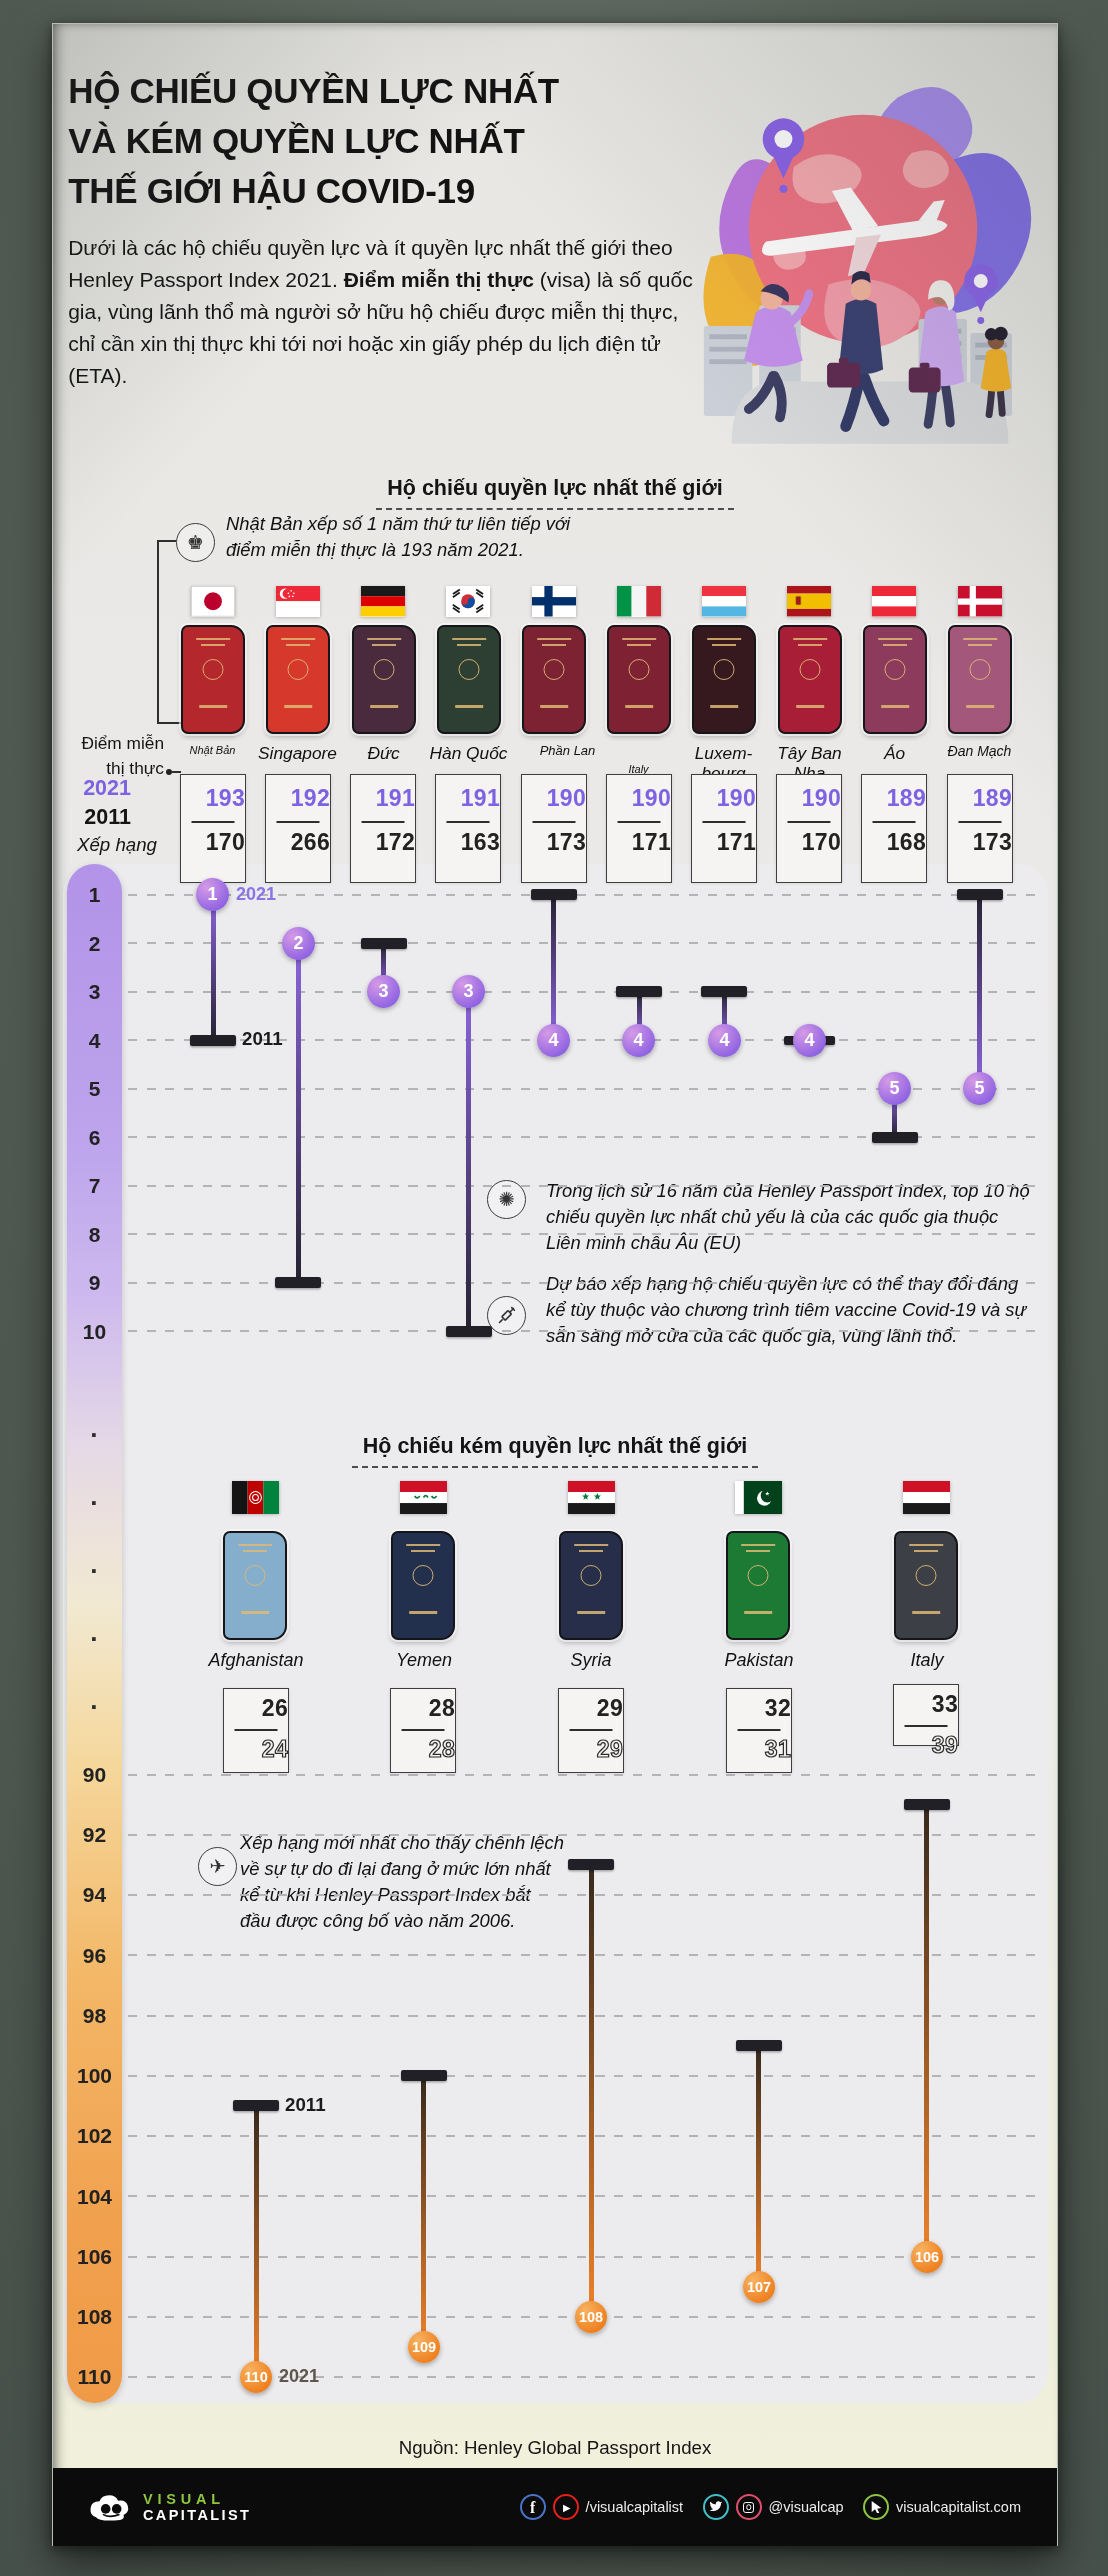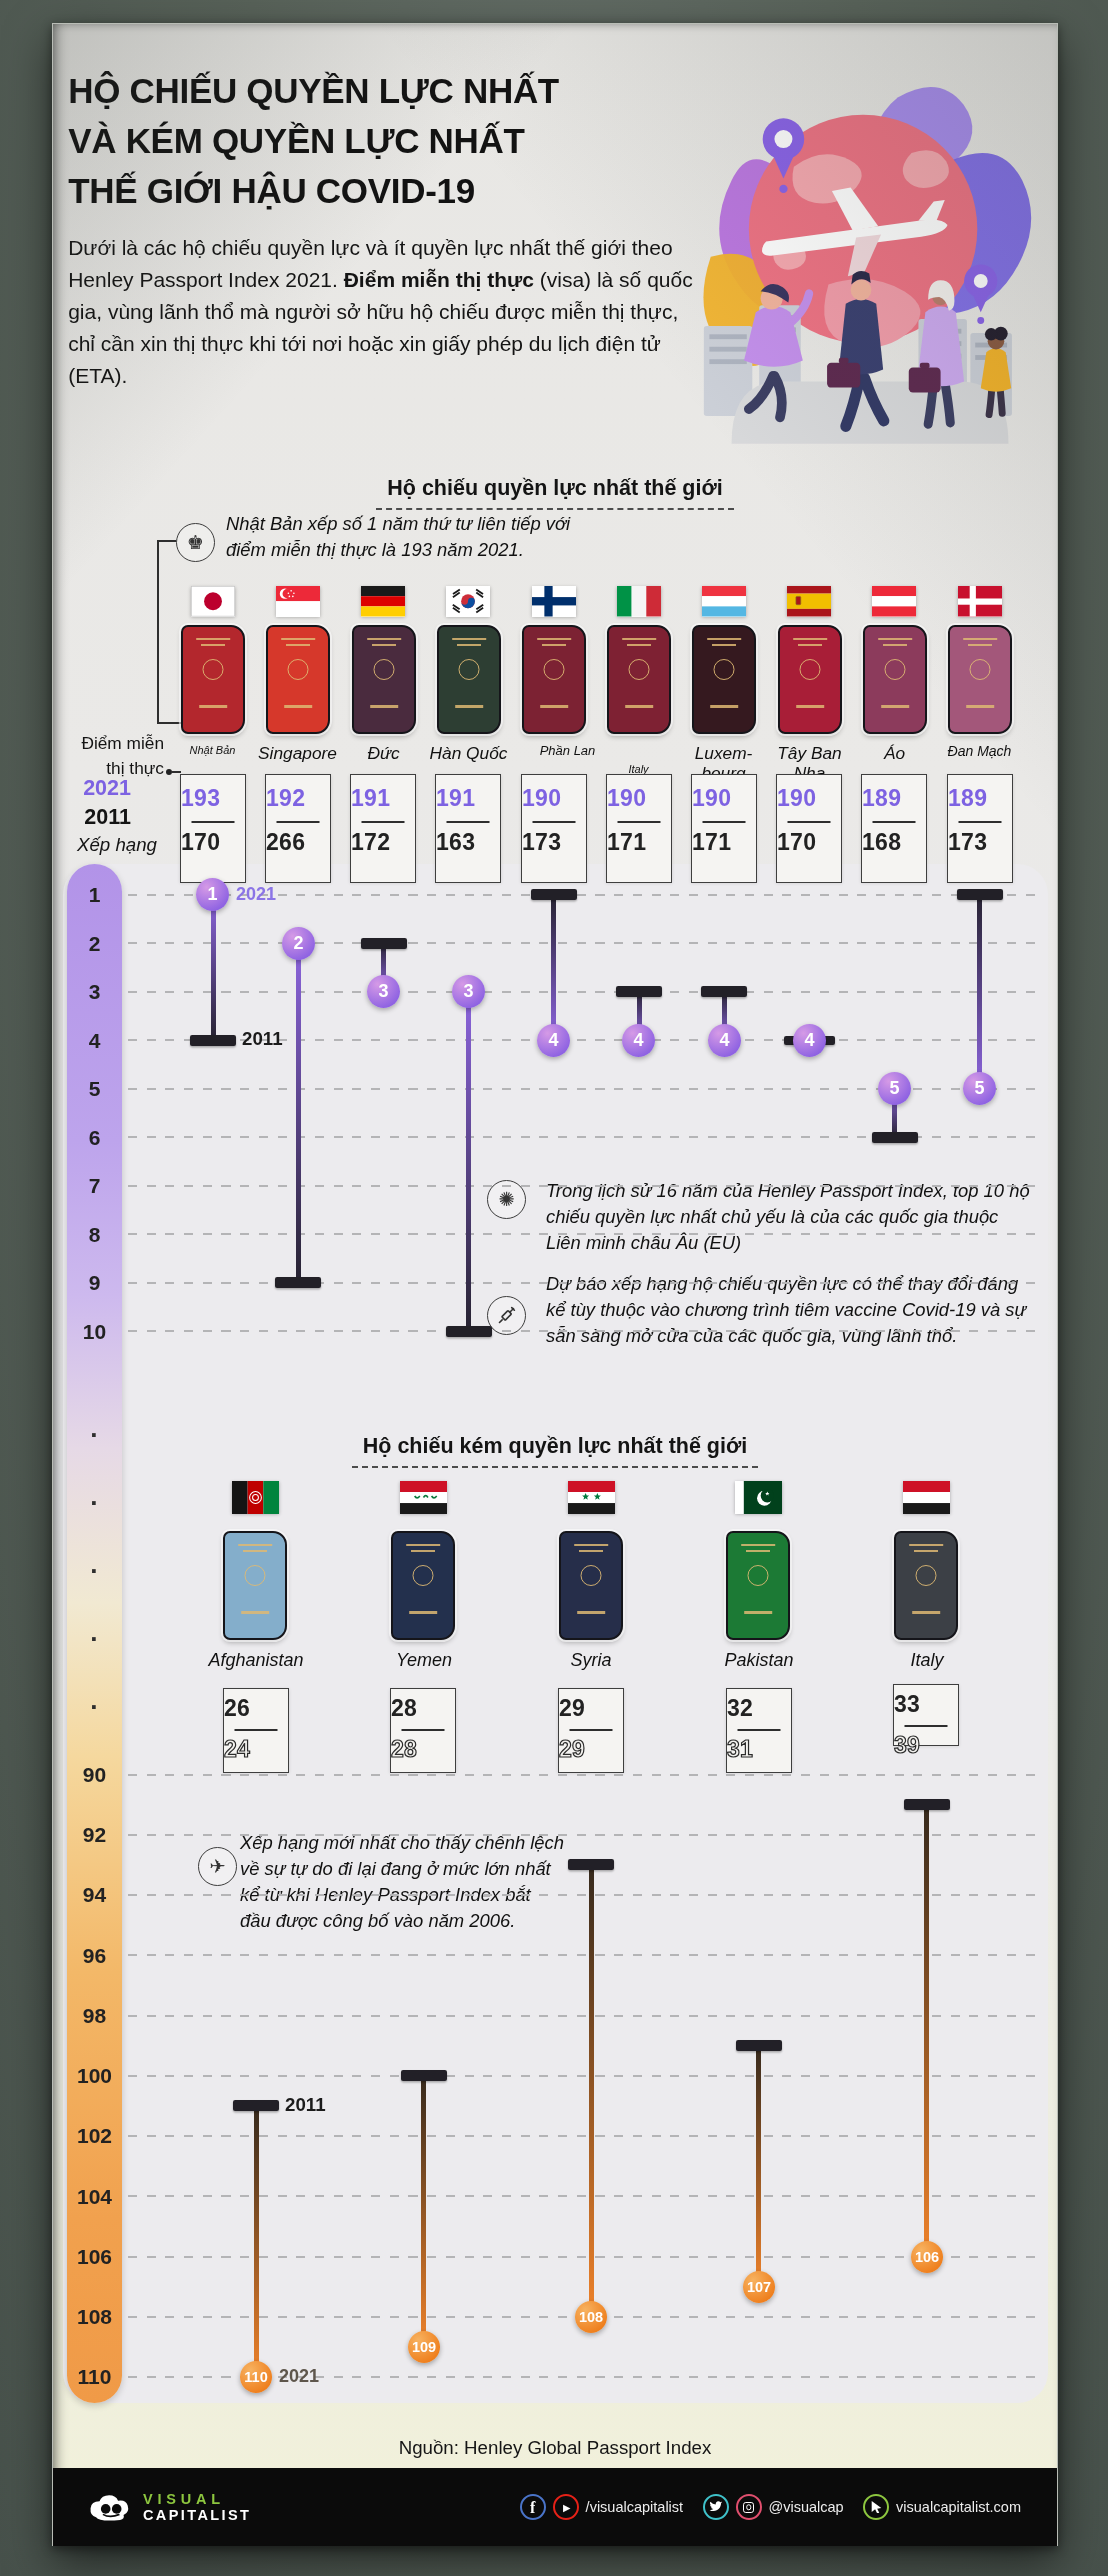--- a/index.html
+++ b/index.html
@@ -26,21 +26,21 @@
   .flag svg{display:block;width:100%;height:100%;}
   .passport{position:absolute;width:64px;height:109px;border:2.1px solid #15151a;border-radius:7px 14px 14px 7px;
     box-shadow:0 0 0 2.1px rgba(255,255,255,.6),0 2.1px 4.8px rgba(0,0,0,.25);box-sizing:border-box;}
   .passport i{display:block;position:absolute;left:50%;transform:translateX(-50%);background:rgba(222,185,115,.85);}
   .passport .l1{top:11px;width:56%;height:2.1px;}
   .passport .l2{top:17.3px;width:40%;height:2.1px;}
   .passport .em{top:32px;width:21px;height:21px;background:none;border:1.7px solid rgba(222,185,115,.9);border-radius:50%;box-sizing:border-box;}
   .passport .l3{top:78px;width:46%;height:2.8px;}
   .cname{position:absolute;font-style:italic;font-size:17.3px;text-align:center;line-height:1.14;color:#111;}
   .score-box{position:absolute;width:66px;background:#f5f4f2;border:1.4px solid #3e3e3e;box-shadow:0 1.4px 3.5px rgba(0,0,0,.12);box-sizing:border-box;}
-  .s21,.s11{position:absolute;width:100%;text-align:left;font-weight:700;font-size:23px;letter-spacing:0.3px;color:#222;}
+  .s21,.s11{position:absolute;width:100%;text-align:right;font-weight:700;font-size:23px;letter-spacing:0.3px;color:#222;}
   .s21{top:9.7px;}.s21.pu{color:#7d62e2;}
   .sdiv{position:absolute;left:50%;transform:translateX(-50%);top:46px;width:43px;height:2.1px;background:#2e2e2e;}
   .s11{top:54px;}
   .score-box.small .s21{top:5.5px;}
   .score-box.small .sdiv{top:40px;}
   .score-box.small .s11{top:47px;}
   .s11.ho{color:#f2f1ee;-webkit-text-stroke:1.2px #2b2b2b;}
   .axis-lab{position:absolute;color:#141414;}
   #strip{position:absolute;left:14px;top:840px;width:55px;height:1539px;border-radius:28px;
     background:linear-gradient(180deg,#b293e8 0%,#bda4ec 18%,#cdb9ee 28%,#e6d9e6 38%,#f1e9d2 48%,#f5d89e 58%,#f3b868 72%,#f1a14e 88%,#f09a47 100%);

